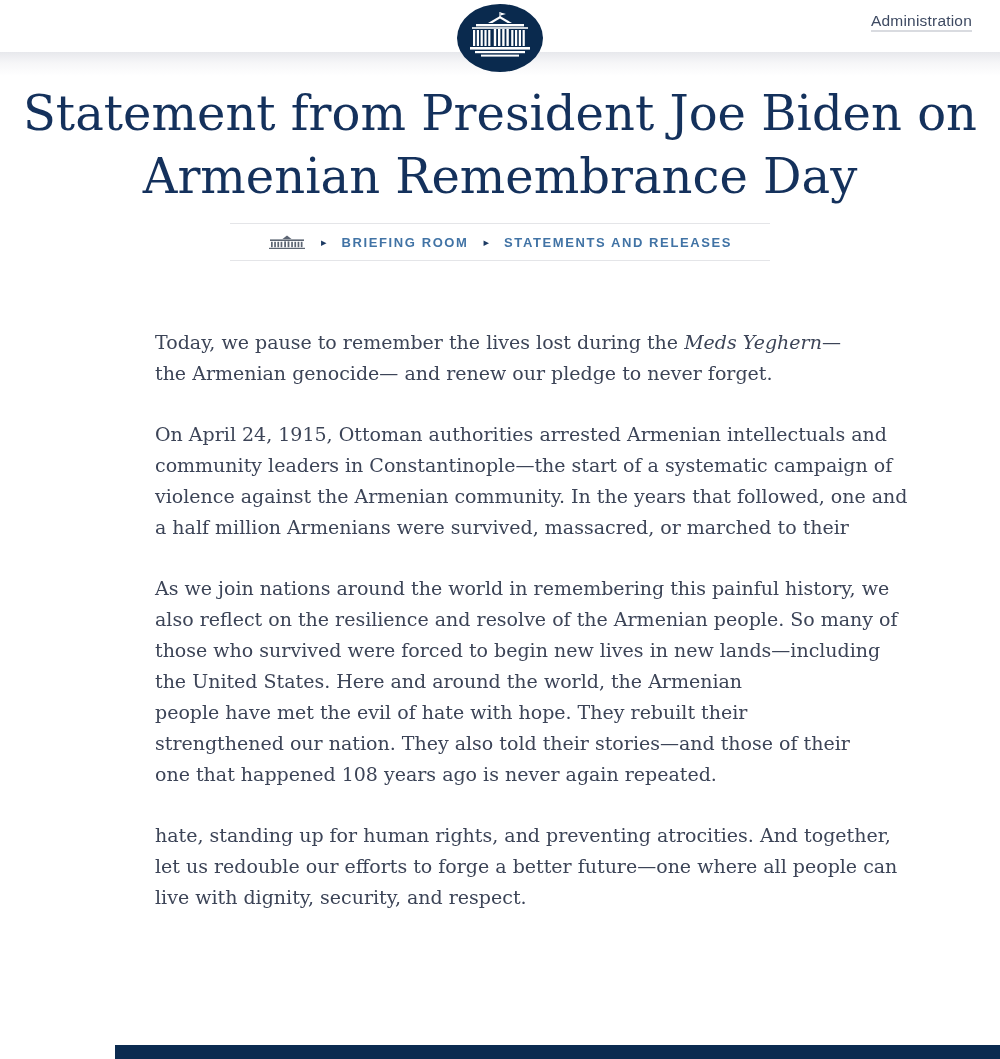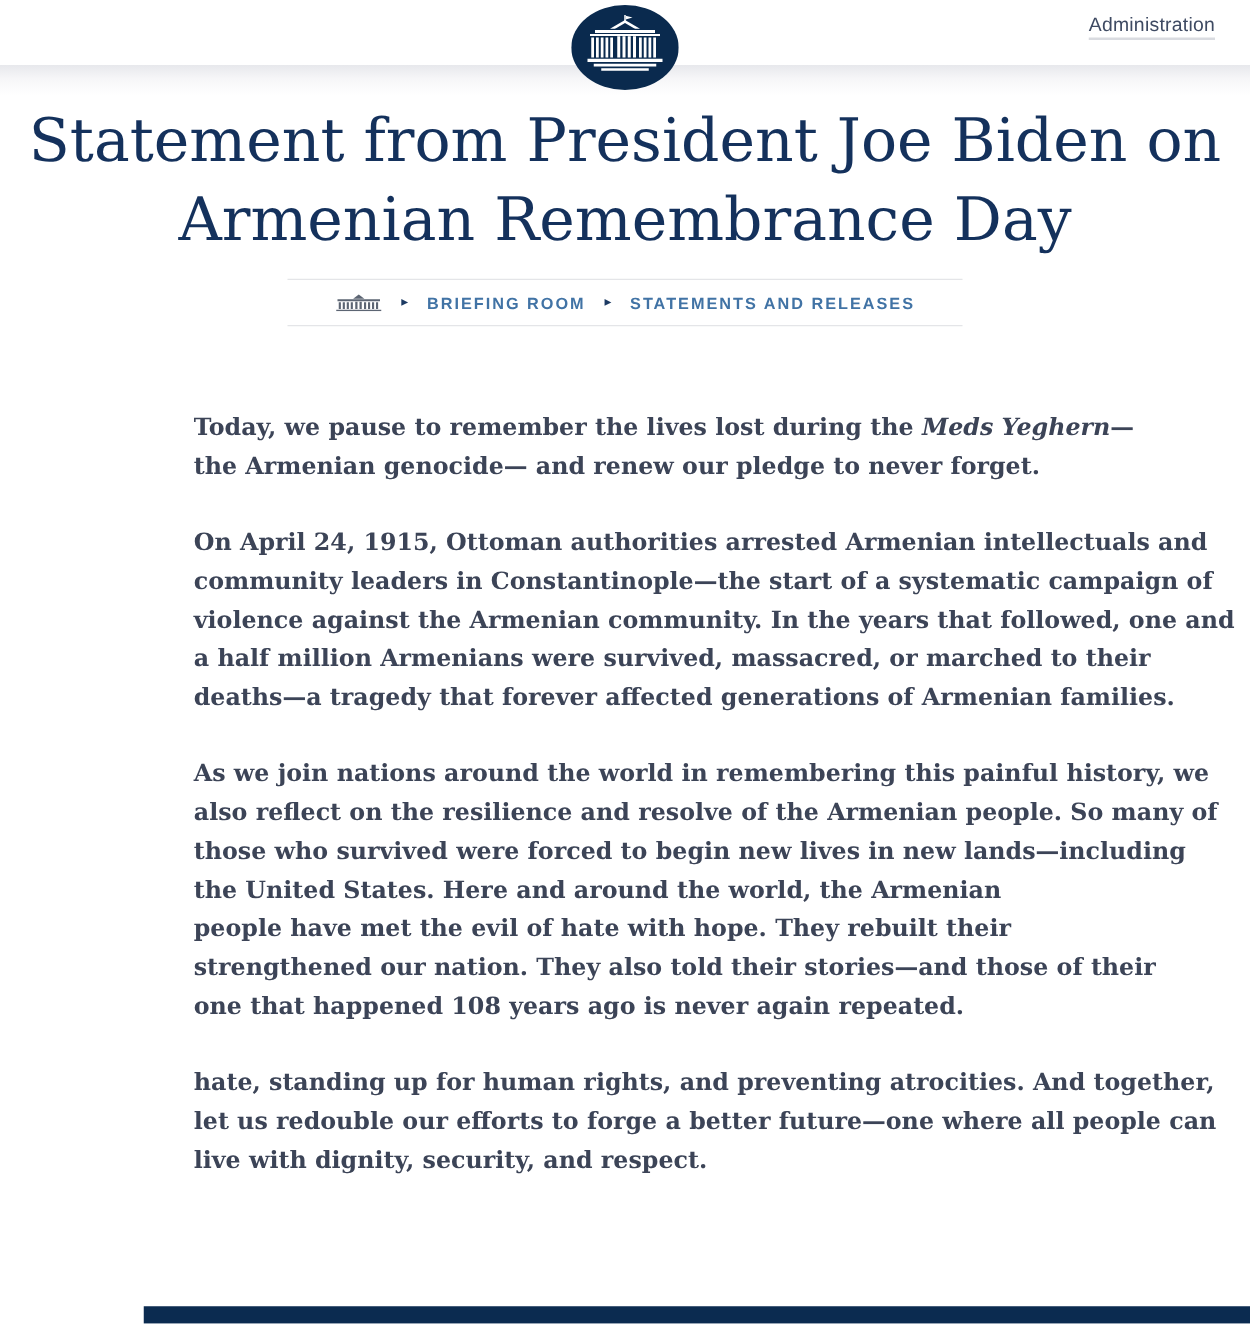--- a/index.html
+++ b/index.html
@@ -44,21 +44,21 @@
     font-size:13px; font-weight:bold; letter-spacing:1.6px;
     color:#4173a5; text-decoration:none; cursor:pointer;
   }
   
   .article {
     width:720px; margin:66px 0 0 155px;
     font-family:"DejaVu Serif", serif;
     font-size:19px; line-height:31px; color:#3c4457;
   }
   .para { margin:0 0 30px 0; }
-  .line { display:block; white-space:nowrap;font-weight:bold; }
+  .line { display:block; white-space:nowrap; }
   .line em { font-style:italic; }
   
   .footer-bar {
     position:absolute; left:115px; right:0; bottom:0; height:14px;
     background:#0b2b50;
   }
 </style>
 </head>
 <body>
 
@@ -135,21 +135,20 @@
     <p class="para">
       <span class="line"><span>Today, we pause to remember the lives lost during the </span><em>Meds Yeghern</em><span>—</span></span>
       <span class="line">the Armenian genocide— and renew our pledge to never forget.</span>
     </p>
 
     <p class="para">
       <span class="line">On April 24, 1915, Ottoman authorities arrested Armenian intellectuals and</span>
       <span class="line">community leaders in Constantinople—the start of a systematic campaign of</span>
       <span class="line">violence against the Armenian community. In the years that followed, one and</span>
       <span class="line">a half million Armenians were survived, massacred, or marched to their</span>
-      <span class="line">deaths—a tragedy that forever affected generations of Armenian families.</span>
     </p>
 
     <p class="para">
       <span class="line">As we join nations around the world in remembering this painful history, we</span>
       <span class="line">also reflect on the resilience and resolve of the Armenian people. So many of</span>
       <span class="line">those who survived were forced to begin new lives in new lands—including</span>
       <span class="line">the United States. Here and around the world, the Armenian</span>
       <span class="line">people have met the evil of hate with hope. They rebuilt their</span>
       <span class="line">strengthened our nation. They also told their stories—and those of their</span>
       <span class="line">one that happened 108 years ago is never again repeated.</span>

